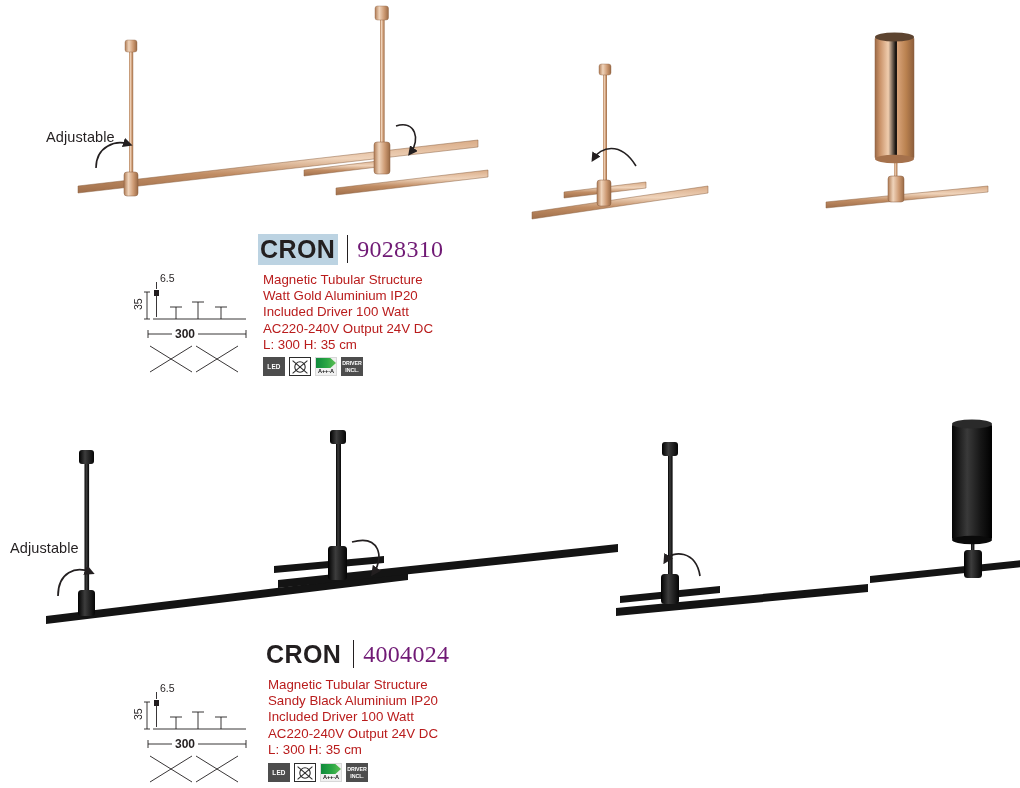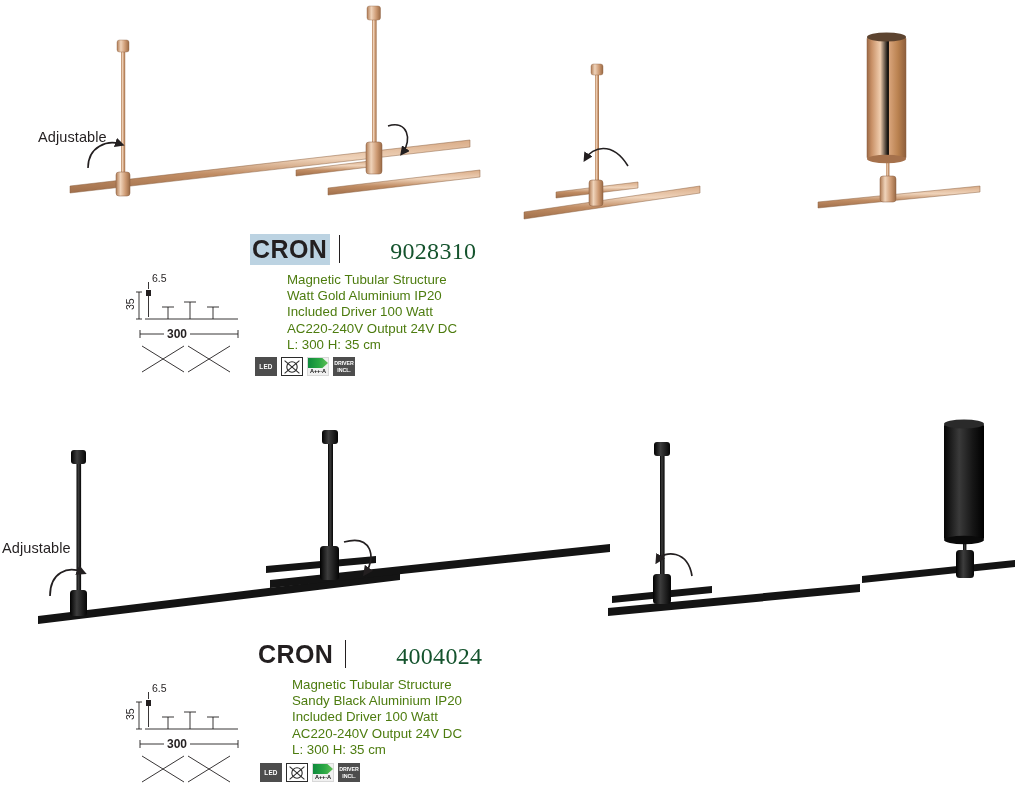--- a/index.html
+++ b/index.html
@@ -11,21 +11,21 @@
     width: 1020px;
     height: 788px;
     position: relative;
     font-family: "Liberation Sans", sans-serif;
     color: #231f20;
     overflow: hidden;
   }
 
   .product-block {
     position: absolute;
-    left: 0;
+    left: 8px;
     width: 991px;
   }
   #product-gold  { top: 0;   height: 394px; }
   #product-black { top: 394px; height: 394px; }
 
   .figure-area {
     position: absolute;
     left: 0;
     top: 0;
     width: 1020px;
@@ -38,21 +38,21 @@
     letter-spacing: 0.1px;
     color: #231f20;
     white-space: nowrap;
   }
 
   
   .info-block { position: absolute; }
   .title-row {
     position: absolute;
     display: flex;
-    align-items: flex-end;
+    align-items: center;
     white-space: nowrap;
   }
   .brand {
     font-size: 25px;
     font-weight: bold;
     letter-spacing: 0.4px;
     color: #231f20;
     padding: 1px 3px 1px 2px;
   }
   .brand.highlighted { background: #bcd3e2; }
@@ -60,31 +60,29 @@
     display: inline-block;
     width: 1px;
     align-self: stretch;
     background: #231f20;
     margin: 1px 9px 2px 9px;
   }
   .code {
     font-family: "Liberation Serif", serif;
     font-size: 24px;
     letter-spacing: 0.3px;
-    color: #14532d;
-    margin-left: 41px;
+    color: #701a75;
   }
 
   .spec-list {
     position: absolute;
     font-size: 13.3px;
     line-height: 16.2px;
-    color: #4d7c0f;
+    color: #b91c1c;
     white-space: nowrap;
-    margin-left: 32px;
   }
   .spec-list div { padding: 0; }
 
   
   .badge-row {
     position: absolute;
     display: flex;
     gap: 4px;
     align-items: flex-start;
   }

